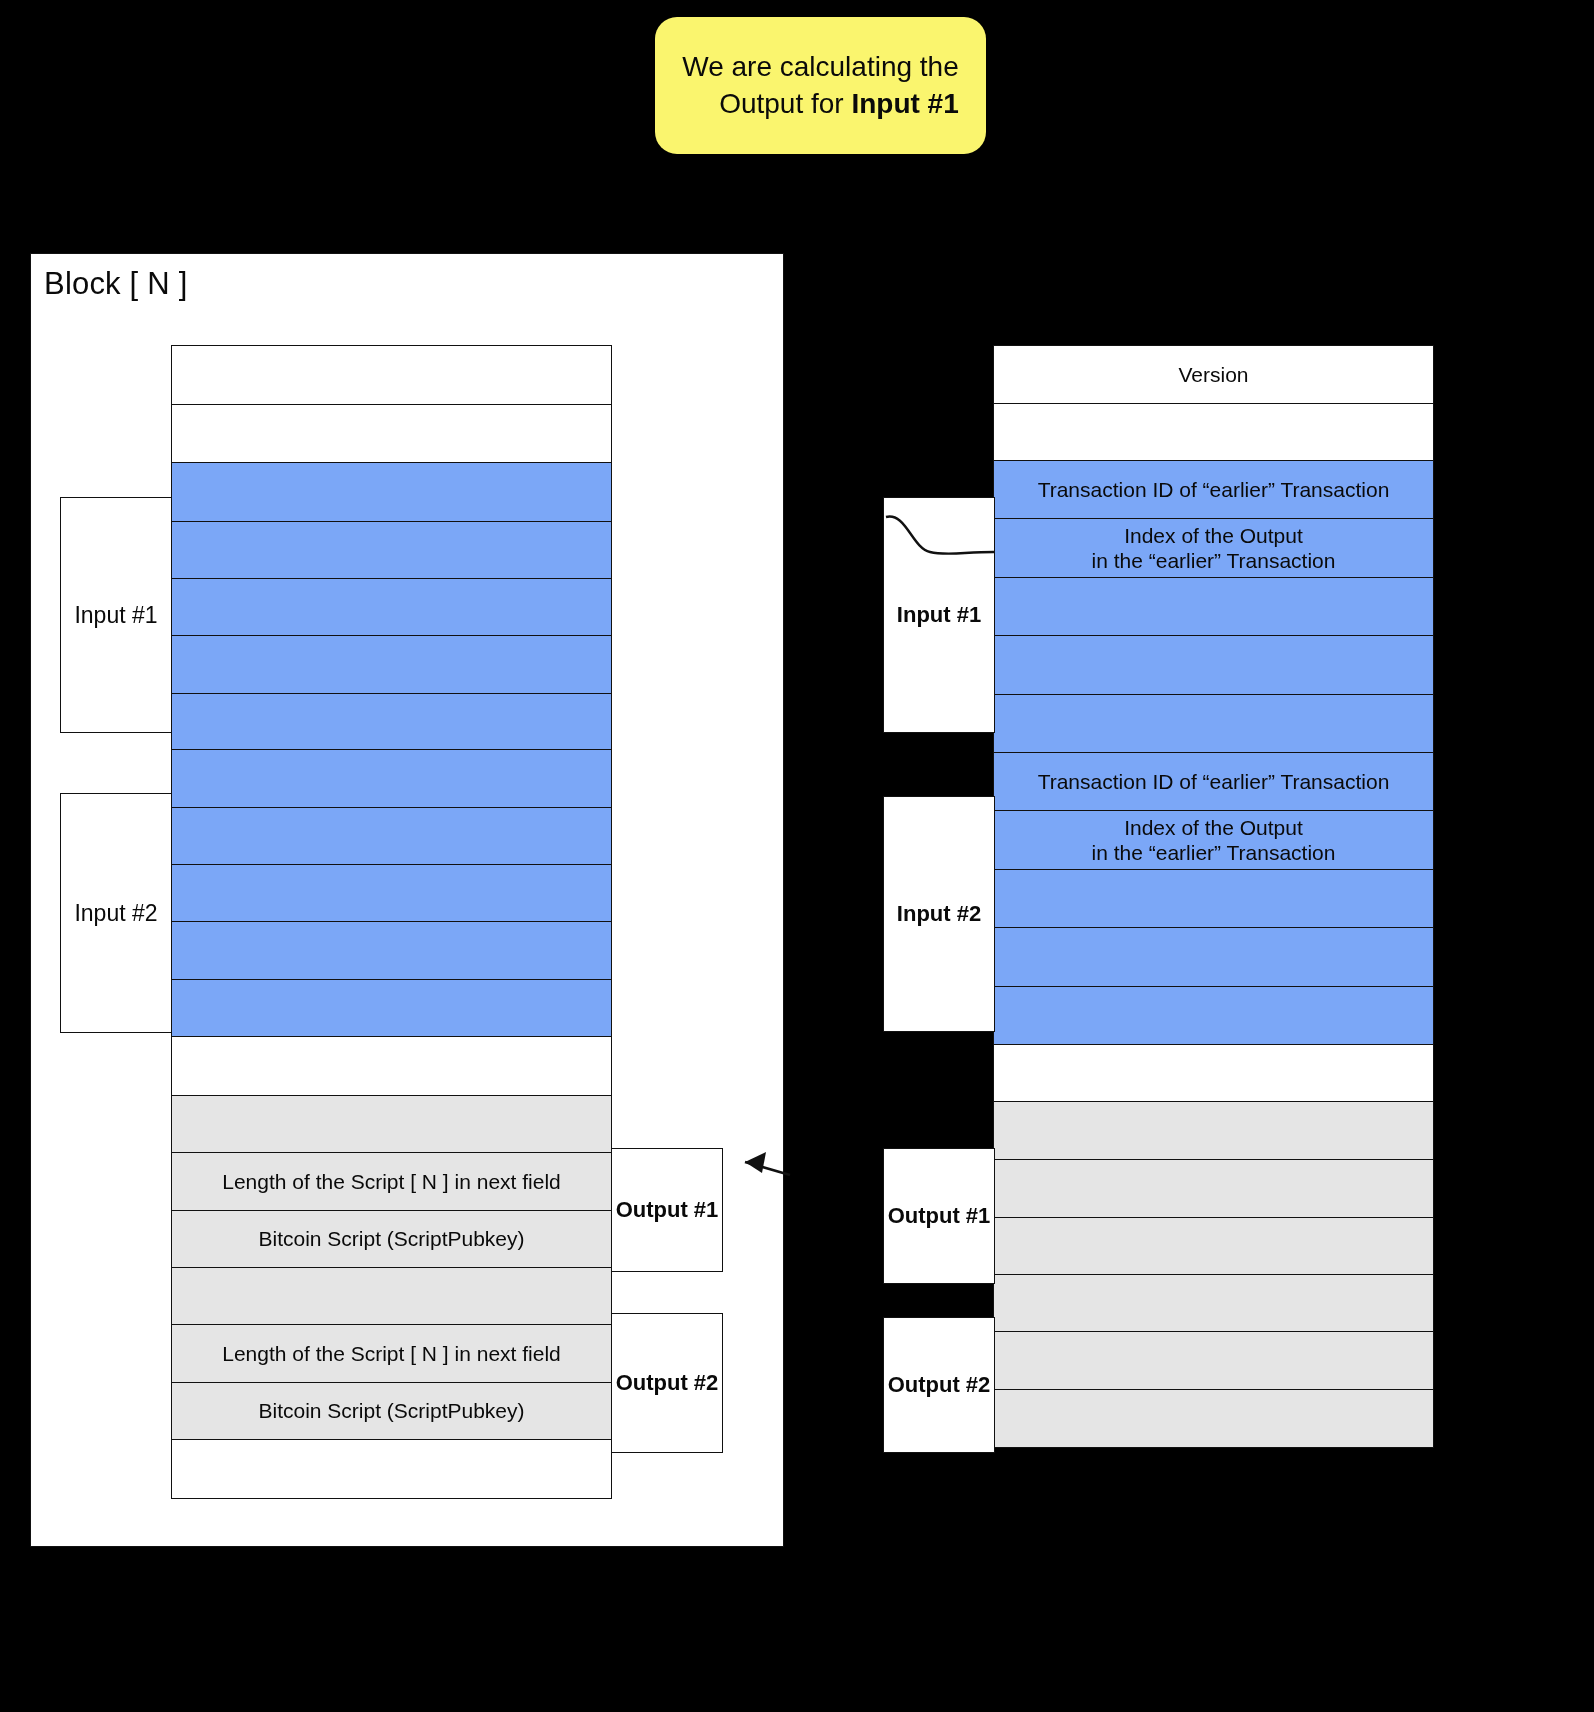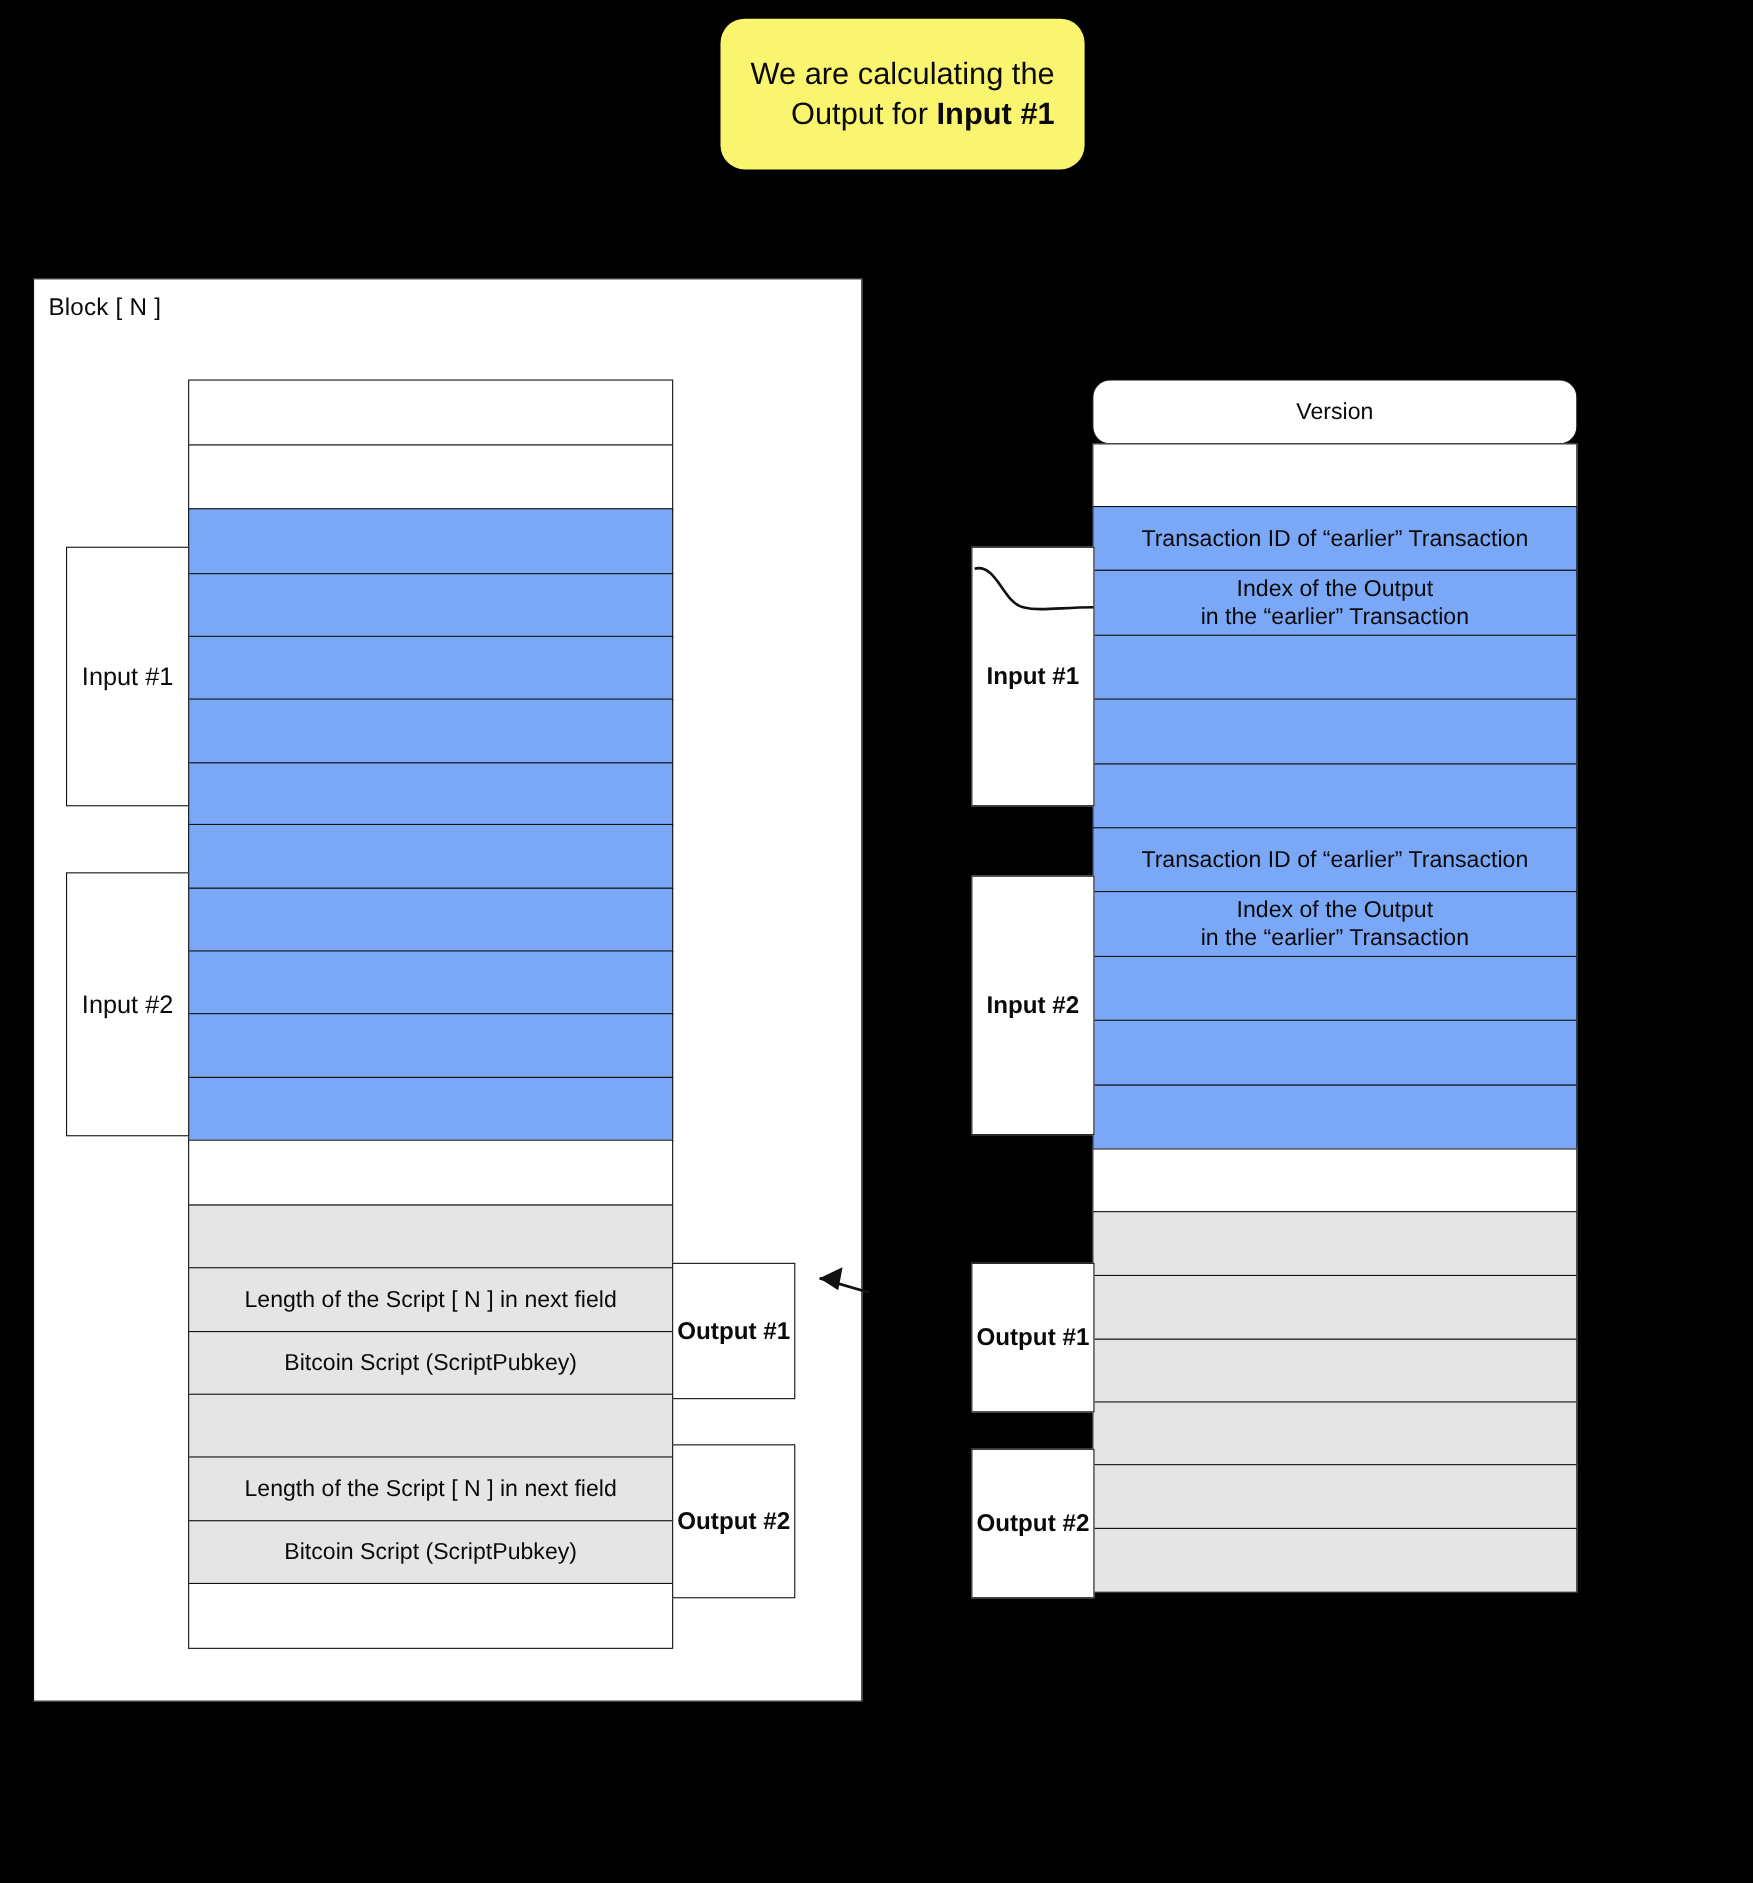--- a/index.html
+++ b/index.html
@@ -17,21 +17,21 @@
     padding:0 14px;
   }
   #callout .txt b{font-weight:bold;}
 
   
   #block-panel{
     position:absolute;left:30px;top:253px;width:754px;height:1294px;
     background:#fff;border:1px solid #111;box-sizing:border-box;
   }
   #block-title{
-    position:absolute;left:44px;top:266px;font-size:22px;color:#0a0a0a;
+    position:absolute;left:44px;top:266px;font-size:31px;color:#0a0a0a;
     letter-spacing:.2px;
   }
 
   
   .fieldcol{position:absolute;box-sizing:border-box;}
   .frow{
     box-sizing:border-box;border:1.6px solid #111;margin-top:-1.6px;
     display:flex;align-items:center;justify-content:center;text-align:center;
     font-size:21px;line-height:1.22;color:#0a0a0a;
   }
@@ -96,21 +96,21 @@
     <div class="frow white" style="height: 60px;"></div>
   </div>
 
 <div class="bracket plain" id="lb-in1" style="left: 60px; top: 497px; width: 112px; height: 236px;">Input #1</div>
 <div class="bracket plain" id="lb-in2" style="left: 60px; top: 793px; width: 112px; height: 240px;">Input #2</div>
 
 <div class="bracket bold" id="lb-out1" style="left: 611px; top: 1148px; width: 112px; height: 124px;">Output #1</div>
 <div class="bracket bold" id="lb-out2" style="left: 611px; top: 1313px; width: 112px; height: 140px;">Output #2</div>
 
 <div class="fieldcol" id="right-fields" style="left: 993px; top: 347px; width: 441px;">
-    <div class="frow white" style="height: 59px; border-radius: 16px;">
+    <div class="frow white" style="height: 59px;">
       <span style="white-space: pre-line;">Version</span>
     </div>
     <div class="frow white" style="height: 59px;"></div>
     <div class="frow blue" style="height: 59px;">
       <span style="white-space: pre-line;">Transaction ID of “earlier” Transaction</span>
     </div>
     <div class="frow blue" style="height: 61px;">
       <span style="white-space: pre-line;">Index of the Output
 in the “earlier” Transaction</span>
     </div>

